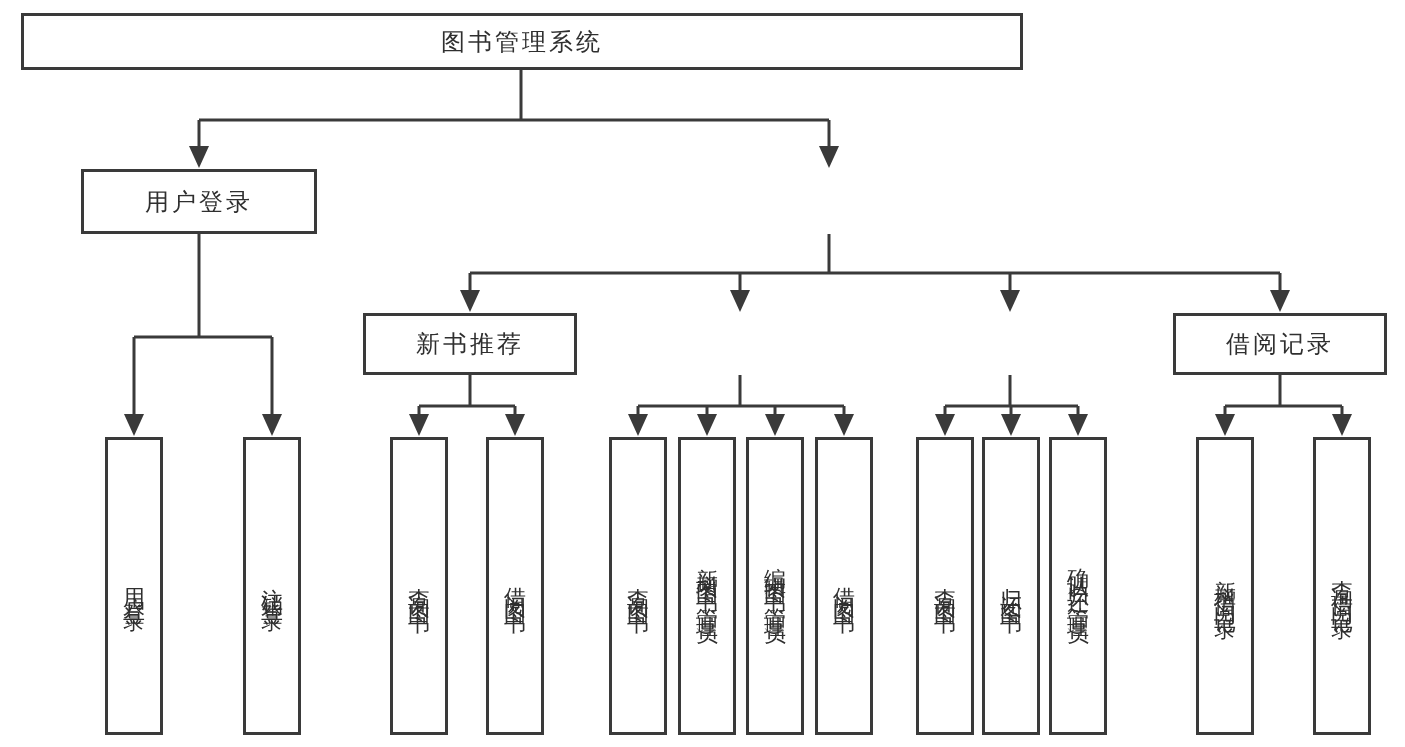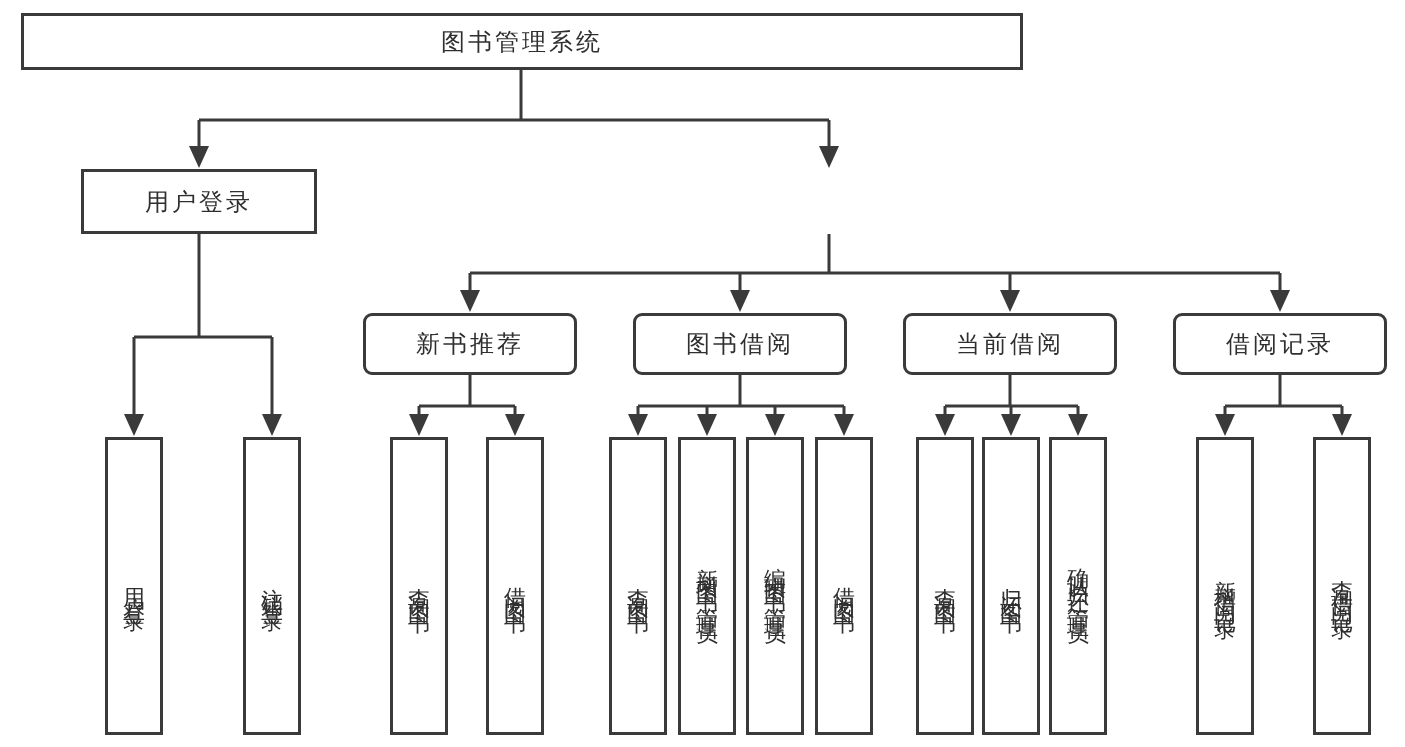--- a/index.html
+++ b/index.html
@@ -39,21 +39,21 @@
   .h-box {
     font-size: 24px;
     letter-spacing: 3px;
     line-height: 1;
     white-space: nowrap;
   }
   .root-box   { left: 21px;  top: 13px;  width: 1002px; height: 57px; }
   .l2-box     { top: 169px; width: 236px; height: 65px; }
   .l2-a       { left: 81px; }
   .l2-b       { left: 711px; }
-  .l3-box     { top: 313px; width: 214px; height: 62px; border-radius: 9px; }
+  .l3-box     { top: 313px; width: 214px; height: 62px; }
   .l3-1       { left: 363px; }
   .l3-2       { left: 633px; }
   .l3-3       { left: 903px; }
   .l3-4       { left: 1173px; }
   .v-box {
     top: 437px;
     width: 58px;
     height: 298px;
     writing-mode: vertical-rl;
     text-orientation: mixed;
@@ -139,22 +139,20 @@
       <polygon points="1215,414 1235,414 1225,436"></polygon>
       <polygon points="1332,414 1352,414 1342,436"></polygon>
     </g>
   </svg>
 
   <div class="box h-box root-box">图书管理系统</div>
 
   <div class="box h-box l2-box l2-a">用户登录</div>
 
   <div class="box h-box l3-box l3-1">新书推荐</div>
-  <div class="box h-box l3-box l3-2">图书借阅</div>
-  <div class="box h-box l3-box l3-3">当前借阅</div>
   <div class="box h-box l3-box l3-4">借阅记录</div>
 
   <div class="box v-box" style="left:105px">用户登录</div>
   <div class="box v-box" style="left:243px">注销登录</div>
 
   <div class="box v-box" style="left:390px">查询图书</div>
   <div class="box v-box" style="left:486px">借阅图书</div>
 
   <div class="box v-box" style="left:609px">查询图书</div>
   <div class="box v-box" style="left:678px">新增图书（管理员）</div>

